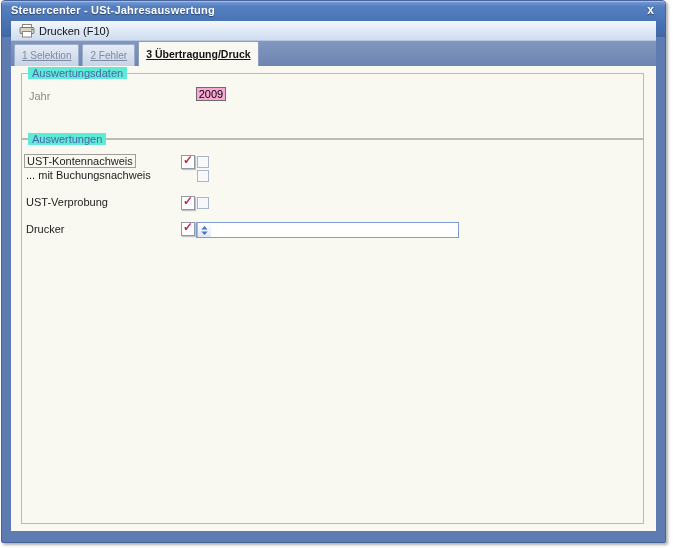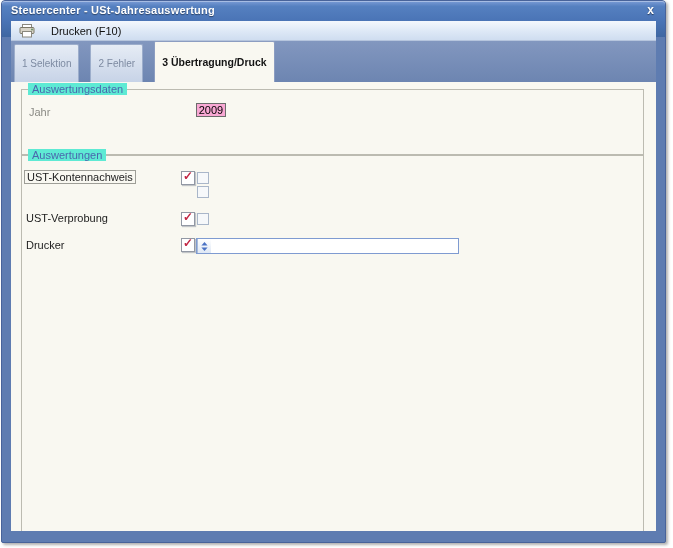--- a/index.html
+++ b/index.html
@@ -33,31 +33,31 @@
   .client{
     position:absolute;left:9px;right:9px;top:20px;bottom:11px;
     background:#f9f8f1;display:flex;flex-direction:column;overflow:hidden;
   }
   
   .toolbar{
     flex:0 0 19px;display:flex;align-items:center;gap:4px;padding-left:4px;
     background:linear-gradient(180deg,#f4f8fd 0%,#dde8f6 55%,#cfddf0 100%);
     border-bottom:1px solid #b6c5dd;font-size:11px;color:#111;
   }
-  .tool-btn{display:flex;align-items:center;gap:16px;padding:1px 4px;cursor:default;}
+  .tool-btn{display:flex;align-items:center;gap:4px;padding:1px 4px;cursor:default;}
   
   .tabband{
     flex:0 0 17px;display:flex;align-items:flex-end;padding-left:3px;
     background:linear-gradient(180deg,#8297bf,#6d85b1);
   }
   .tab{
-    height:13px;line-height:13px;padding:12px 7px;margin-right:11px;
+    height:13px;line-height:13px;padding:4px 7px;margin-right:3px;
     background:linear-gradient(180deg,#e6ecf5,#c7d3e7);
     border:1px solid #9cadcb;border-bottom:none;border-radius:2px 2px 0 0;
-    font-size:10px;color:#7e8ba2;white-space:nowrap;cursor:default;
+    font-size:10px;color:#7e8ba2;white-space:nowrap;cursor:default;text-decoration:underline;
   }
   .tab.active{
     height:16px;line-height:16px;background:#f9f8f1;color:#141414;
     font-weight:bold;font-size:10.5px;border-color:#8c9dc1;
   }
   
   .tabpage{flex:1;position:relative;background:#f9f8f1;}
   
   .groupbox{position:absolute;border:1px solid #bcbbb1;}
   .groupbox-title{
@@ -144,20 +144,21 @@
 
       <div class="groupbox" id="group-auswertungen">
         <span class="groupbox-title">Auswertungen</span>
 
         <span class="fieldlabel focused-label" style="left:2px;top:14px;">UST-Kontennachweis</span>
         <span class="check-icon" style="left:159px;top:15px;">
           <span class="mark">✓</span>
         </span>
         <span class="checkbox" style="left:175px;top:16px;"></span>
 
+        <span class="fieldlabel" style="left:4px;top:29px;">... mit Buchungsnachweis</span>
         <span class="checkbox" style="left:175px;top:30px;"></span>
 
         <span class="fieldlabel" style="left:4px;top:56px;">UST-Verprobung</span>
         <span class="check-icon" style="left:159px;top:56px;">
           <span class="mark">✓</span>
         </span>
         <span class="checkbox" style="left:175px;top:57px;"></span>
 
         <span class="fieldlabel" style="left:4px;top:83px;">Drucker</span>
         <span class="check-icon" style="left:159px;top:82px;">

